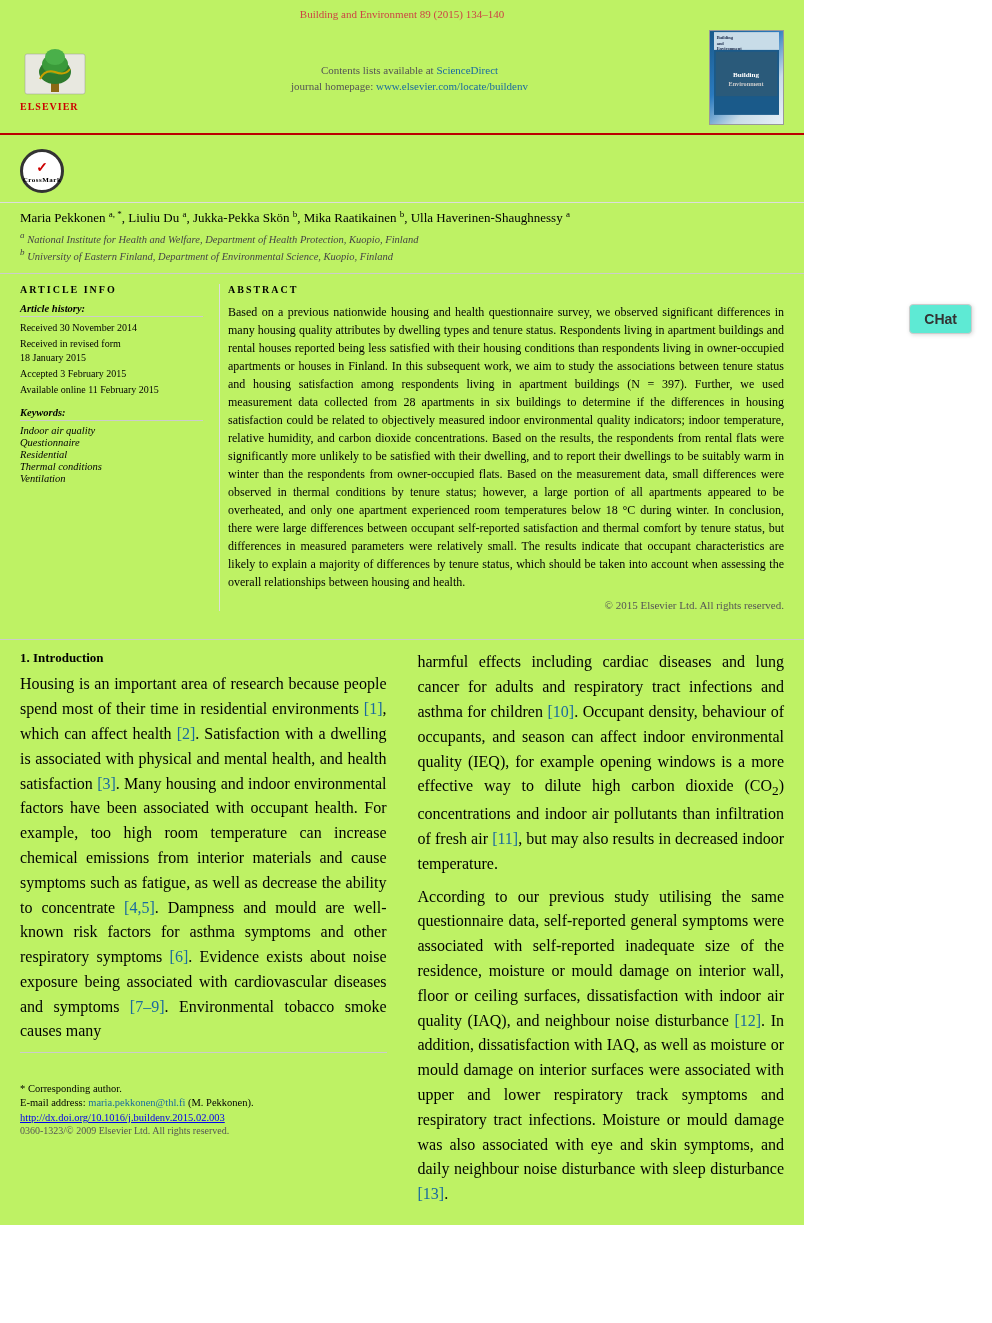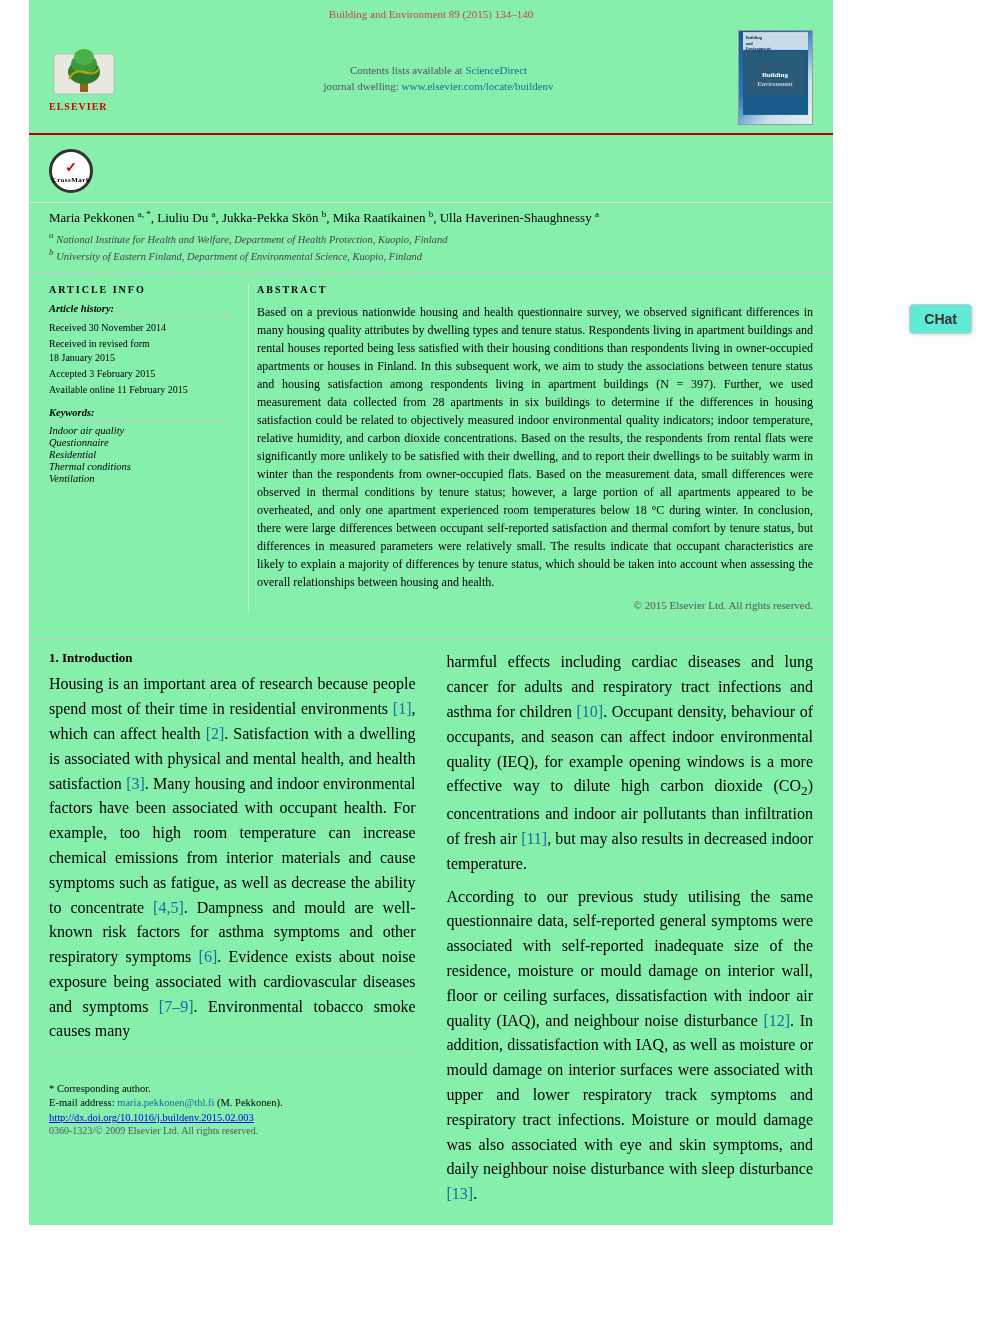--- a/index.html
+++ b/index.html
@@ -7,22 +7,21 @@
       font-family: 'Times New Roman', Times, serif;
       font-size: 13px;
       background: #fff;
       color: #000;
       width: 992px;
       min-height: 1323px;
     }
 
     .page-wrapper {
       width: 804px;
-      background: #86efac;
-      margin-left: 29px;
+      background: #bef264;
     }
 
     
     .journal-header {
       border-bottom: 2px solid #b00;
       padding: 8px 0 0 0;
     }
     .journal-top-bar {
       text-align: center;
       font-size: 11px;
@@ -293,21 +292,21 @@
         </svg>
         <div class="elsevier-label">ELSEVIER</div>
       </div>
 
       <div class="journal-center">
         <div class="contents-line">
           <span>Contents lists available at</span>
           <a href="#">ScienceDirect</a>
         </div>
         <div class="homepage-line">
-          <span>journal dwelling:</span>
+          <span>journal homepage:</span>
           <a href="#">www.elsevier.com/locate/buildenv</a>
         </div>
       </div>
 
       <div class="journal-thumb">
         <svg width="73" height="93" viewBox="0 0 73 93">
           <rect width="73" height="93" fill="#1a5a8a"></rect>
           <rect x="0" y="0" width="73" height="20" fill="#c8dce8"></rect>
           <text x="3" y="8" font-size="5" fill="#1a2a4a" font-weight="bold">Building</text>
           <text x="3" y="14" font-size="5" fill="#1a2a4a">and</text>

